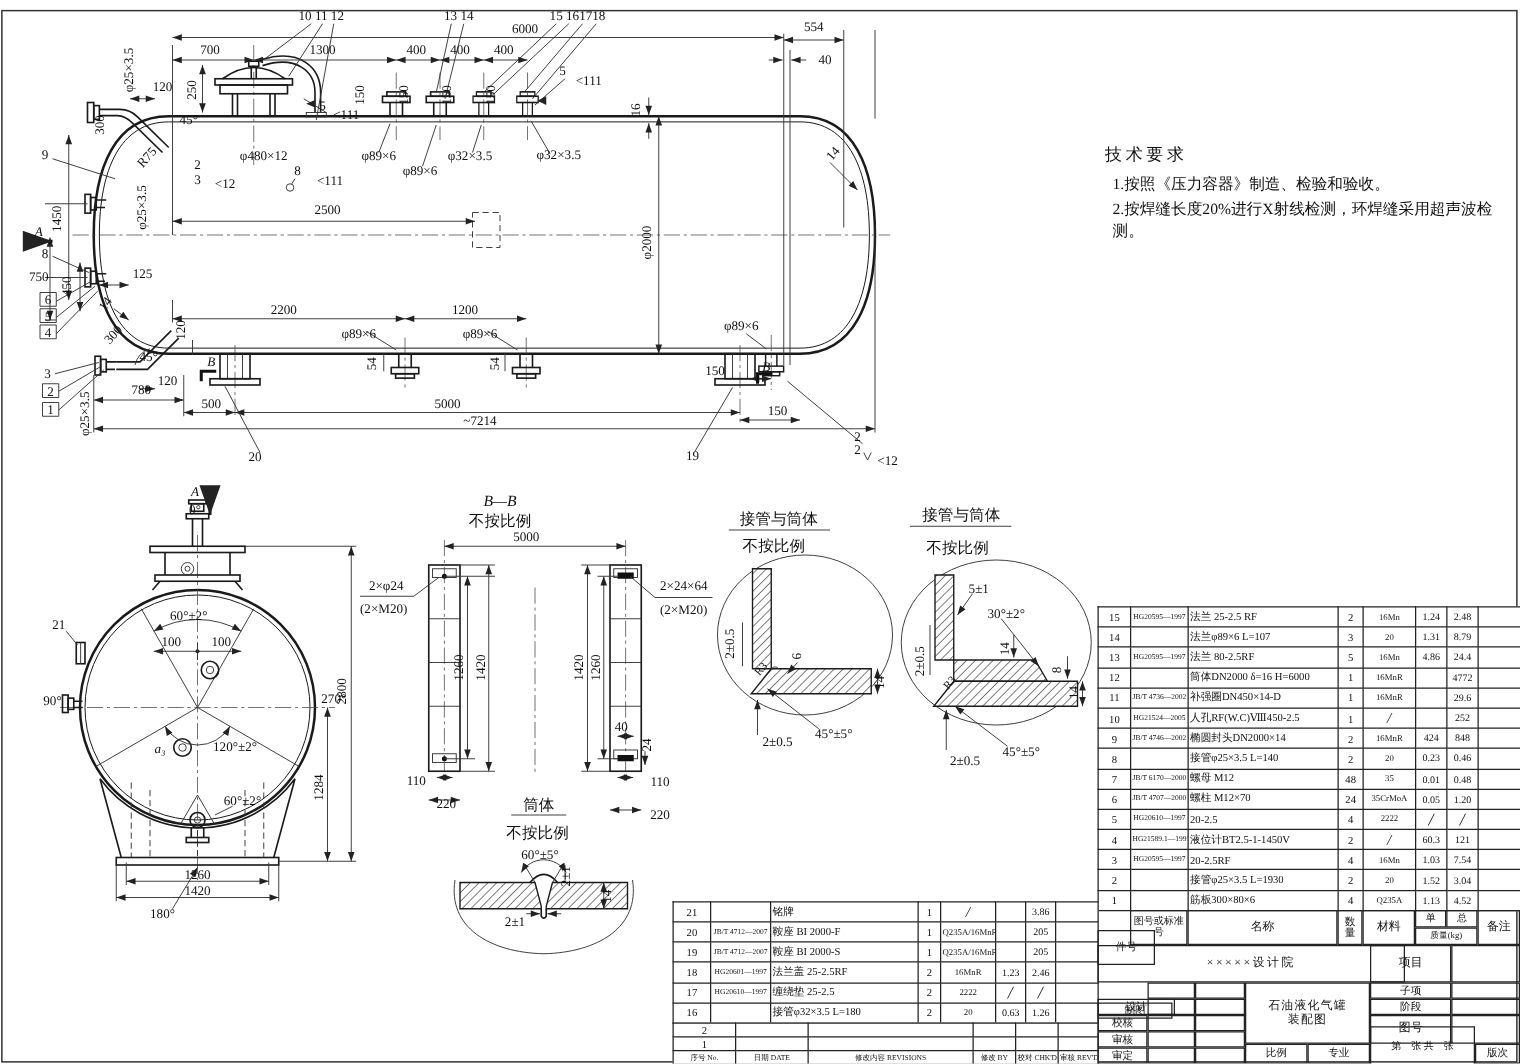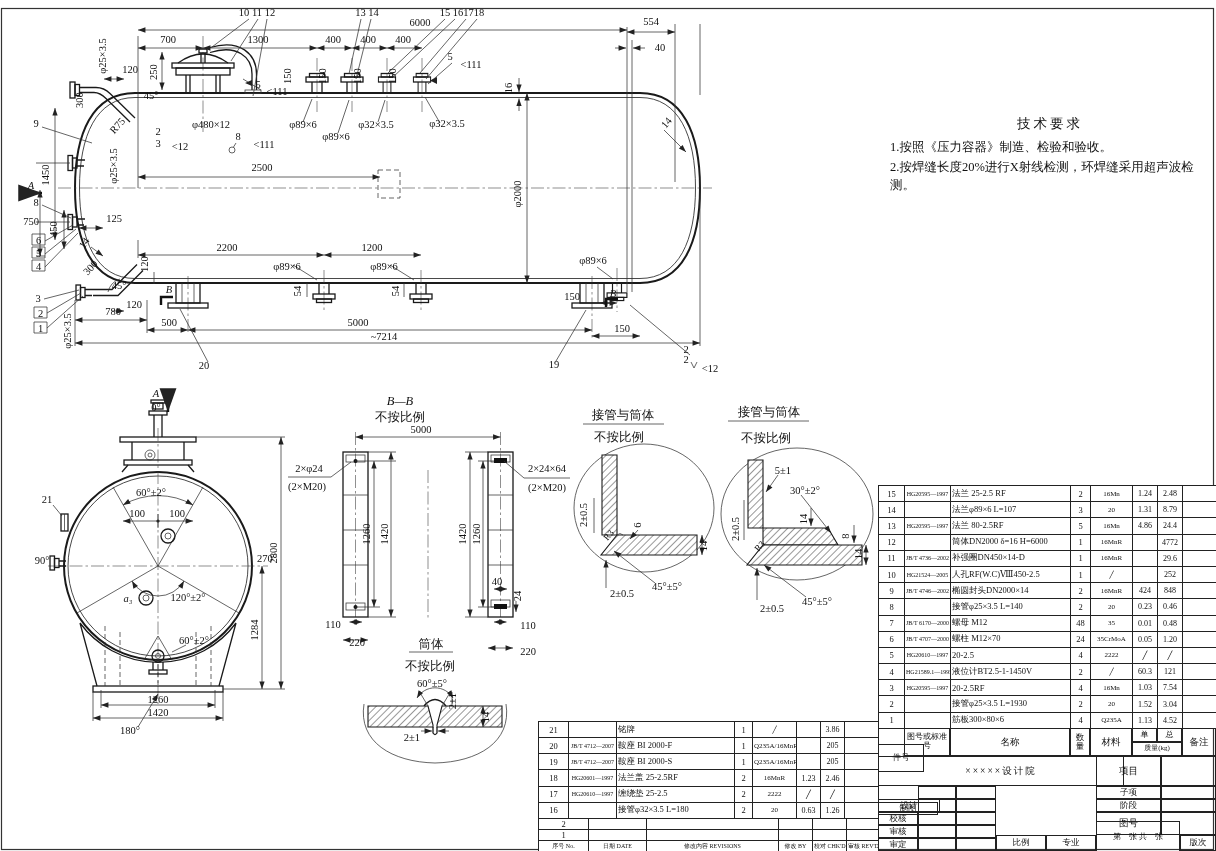--- a/index.html
+++ b/index.html
@@ -15,21 +15,21 @@
   .cl{fill:none;stroke:#444;stroke-width:.6;stroke-dasharray:13 3 2.5 3;}
   .dsh{stroke-dasharray:5 3;}
   .hat{fill:url(#hp);stroke:#1a1a1a;stroke-width:1.1;}
   .frame{fill:none;stroke:#333;stroke-width:1.2;}
   text.t{font:10.5px "Liberation Serif","DejaVu Serif",serif;fill:#111;text-anchor:middle;}
   text.tc{font-size:12.5px;}
   text.ti{font-style:italic;}
   text.tsm{font-size:9px;}
   
   .tech{position:absolute;left:884px;top:114px;width:332px;font-size:12.5px;line-height:1.45;}
-  .tech-title{text-align:center;font-size:13.5px;margin-bottom:4px;letter-spacing:3px;}
+  .tech-title{font-size:13.5px;margin-bottom:4px;letter-spacing:3px;}
   .tech p{margin:0 0 2px 0;padding-left:6px;}
   
   table{position:absolute;border-collapse:collapse;table-layout:fixed;background:#fff;}
   td{border:1px solid #222;overflow:hidden;white-space:nowrap;padding:0 1px;
      font:8.5px "Liberation Serif","DejaVu Serif",serif;color:#111;}
   .bomR tr{height:16.2px;} .bomL tr{height:16.17px;} .rev tr{height:11px;}
   td.c{text-align:center;}
   td.std{font-size:6px;text-align:center;}
   td.nm{font-size:8.5px;}
   td.mt{font-size:7px;}
@@ -827,20 +827,24 @@
         <span>审核</span>
       </div>
   <div class="cell" style="left:40px;top:97px;width:38px;height:13px"></div>
   <div class="cell" style="left:78px;top:97px;width:40px;height:13px"></div>
   <div class="cell" style="left:0;top:110px;width:40px;height:13px;font-size:8.5px">
         <span>审定</span>
       </div>
   <div class="cell" style="left:40px;top:110px;width:38px;height:13px"></div>
   <div class="cell" style="left:78px;top:110px;width:40px;height:13px"></div>
 
+  <div class="cell dtitle" style="left:118px;top:58px;width:100px;height:49px">
+    <span>石油液化气罐</span>
+    <span>装配图</span>
+  </div>
 
   <div class="cell" style="left:218px;top:58px;width:65px;height:13px;font-size:8.5px">
         <span>子项</span>
       </div>
   <div class="cell" style="left:283px;top:58px;width:55px;height:13px"></div>
   <div class="cell" style="left:218px;top:71px;width:65px;height:13px;font-size:8.5px">
         <span>阶段</span>
       </div>
   <div class="cell" style="left:283px;top:71px;width:55px;height:13px"></div>
   <div class="cell" style="left:218px;top:84px;width:65px;height:23px">

